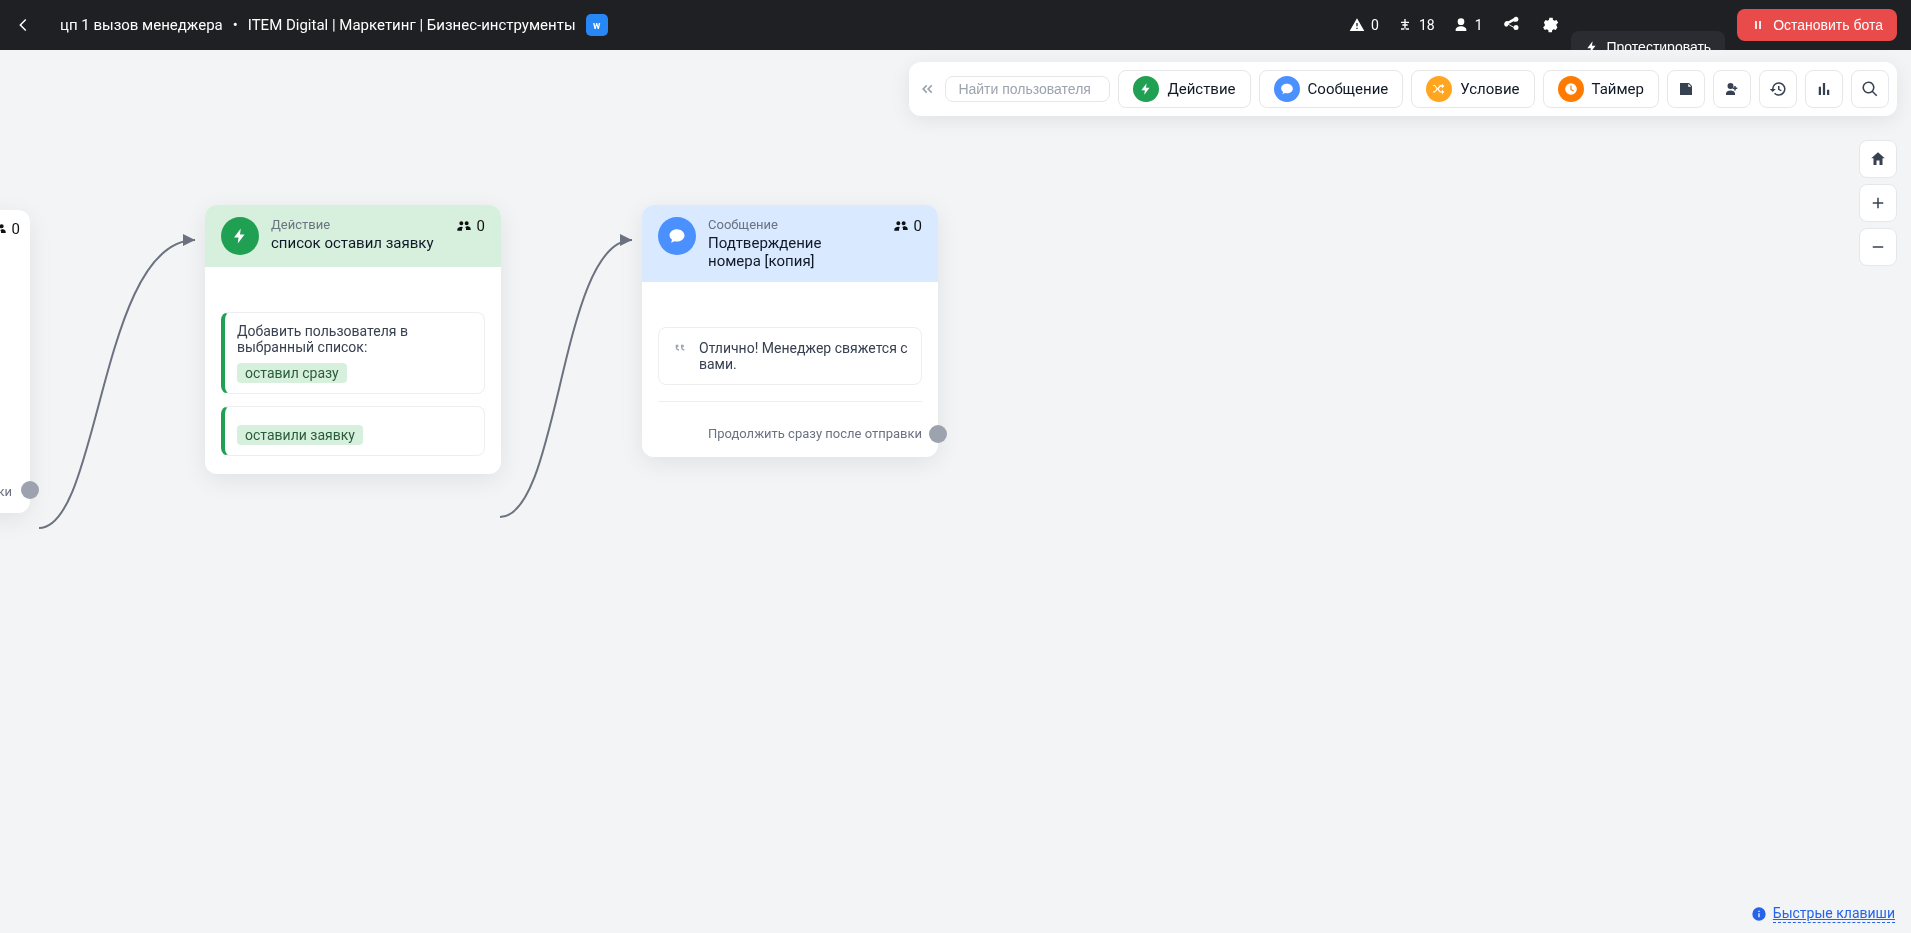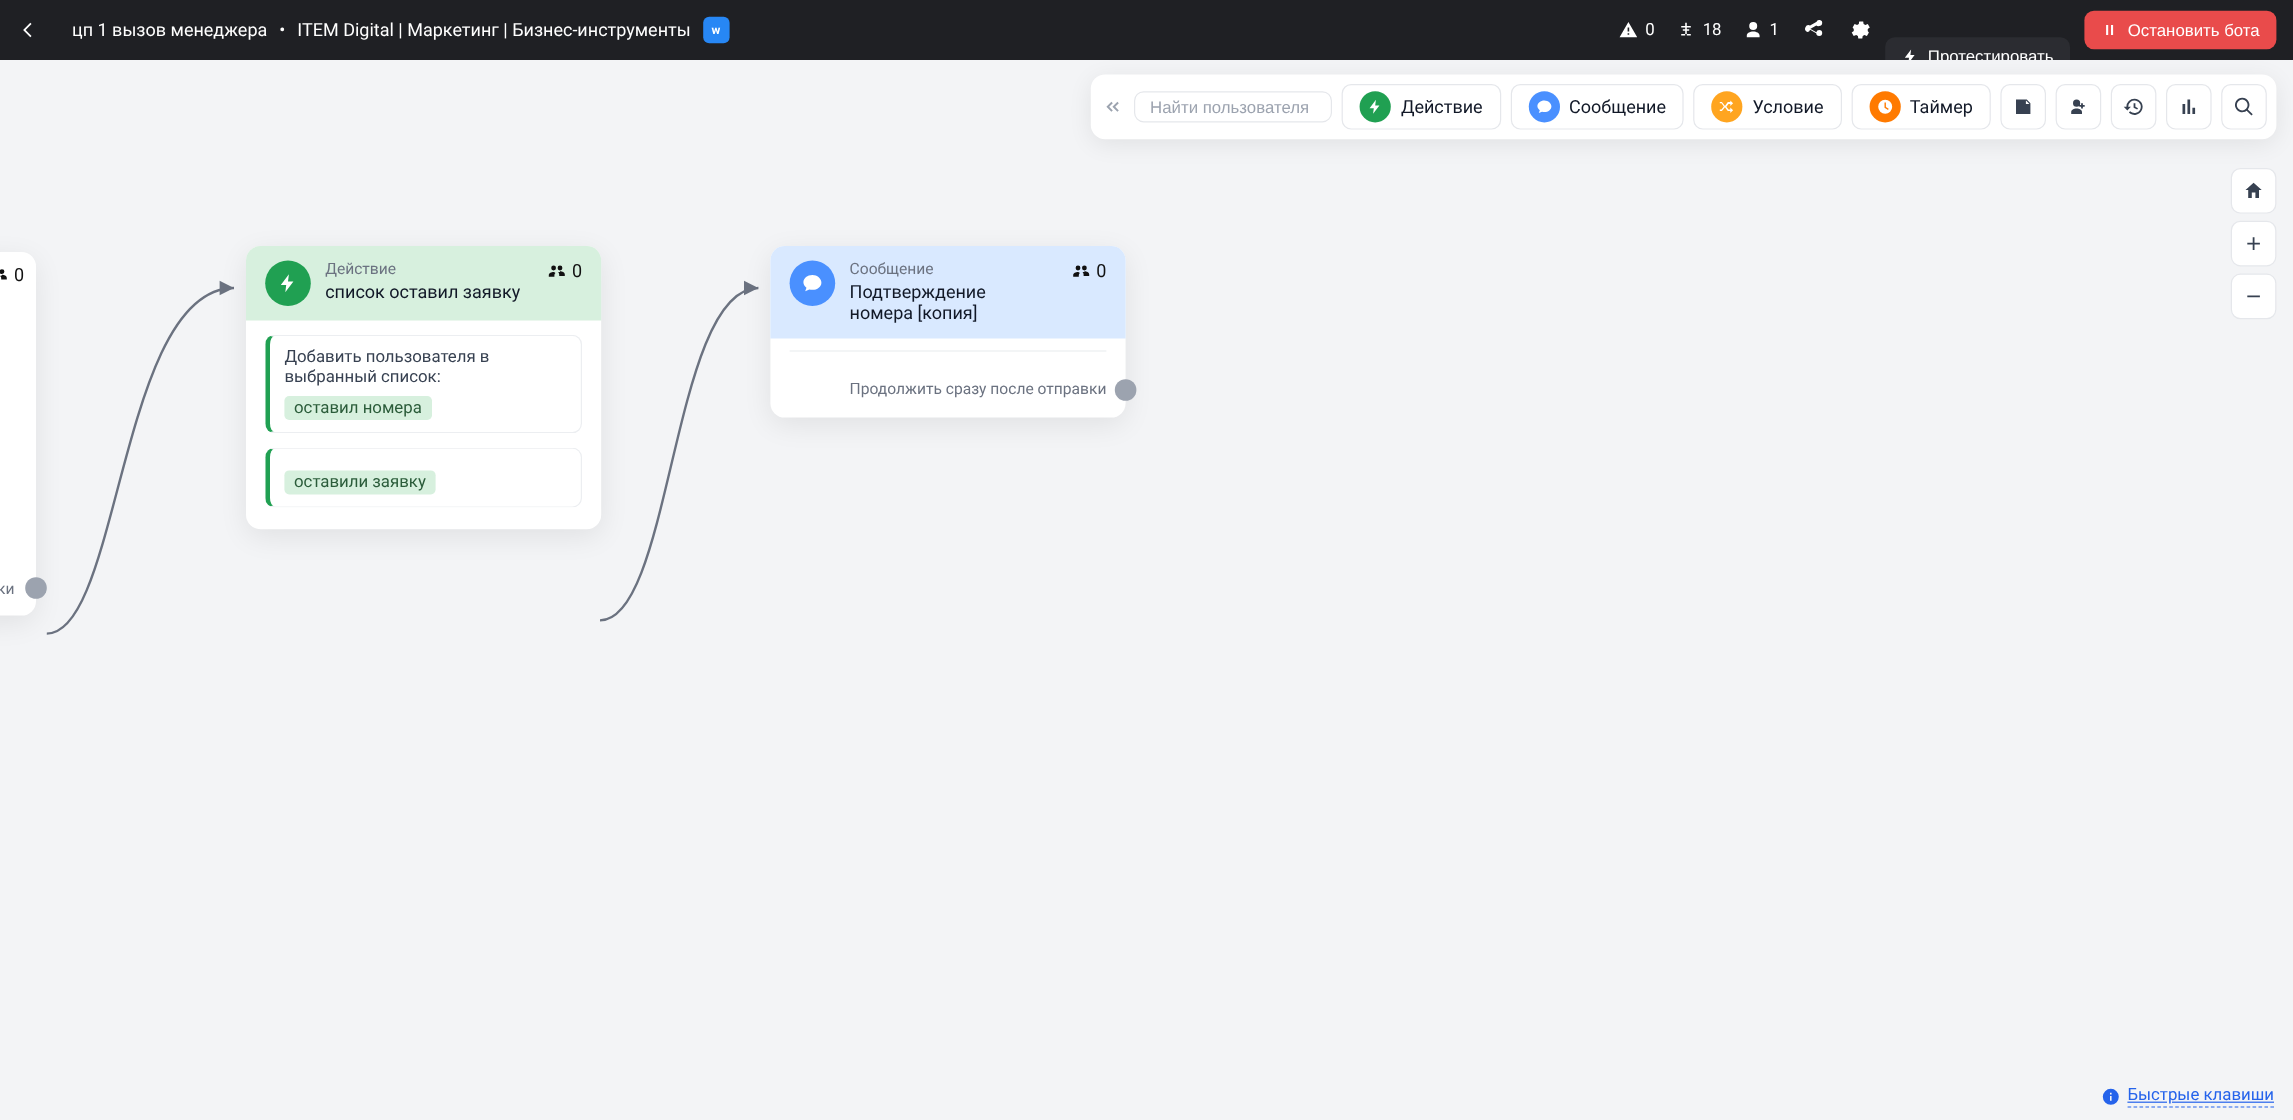--- a/index.html
+++ b/index.html
@@ -75,21 +75,21 @@
   .node-icon { width: 38px; height: 38px; border-radius: 50%; display:flex; align-items:center; justify-content:center; flex-shrink: 0;}
   .node-icon svg { width: 18px; height: 18px; fill: #fff; }
   .ni-green { background:#20a052;}
   .ni-blue { background:#4a90ff;}
   .node-head-text { flex:1; }
   .node-type { font-size: 13px; color: #6b7280; }
   .node-title { font-size: 15px; color: #111827; margin-top: 2px; }
   .node-count { display:flex; align-items:center; gap:5px; font-size:15px; color:#111; margin-left:6px; }
   .node-count svg { width:16px; height:16px; fill:#111; }
 
-  .node-body { padding: 12px 16px 6px; }
+  .node-body { padding: 12px 16px 6px; margin-top: 33px; }
   .task {
     border: 1px solid #eceef1; border-left: 4px solid #20a052; border-radius: 8px;
     padding: 10px 12px; margin-bottom: 12px; font-size: 14px; color:#374151;
   }
   .task .tag { display:inline-block; background:#d7f0de; color:#2b5c3a; border-radius:4px; padding:2px 8px; margin-top:8px; font-size:14px;}
   .msg {
     border: 1px solid #eceef1; border-radius: 8px; padding: 12px 12px 12px 40px;
     position: relative; font-size: 14px; color:#374151;
   }
   .msg .quote-ic { position:absolute; left:12px; top:12px; width:16px; height:16px; fill:#9ca3af; }
@@ -276,21 +276,21 @@
       <div class="node-count">
         <svg viewBox="0 0 24 24">
             <path d="M8 11a3 3 0 1 0-3-3 3 3 0 0 0 3 3zm8 0a3 3 0 1 0-3-3 3 3 0 0 0 3 3zM8 13c-2.7 0-6 1.3-6 4v2h7v-2c0-1 .4-2 1.3-2.8C9.5 13.4 8.7 13 8 13zm8 0c-.7 0-1.5.1-2.3.4.9.8 1.3 1.8 1.3 2.6v2h7v-2c0-2.7-3.3-4-6-4z"></path>
           </svg>
         <span>0</span>
       </div>
     </div>
     <div class="node-body">
       <div class="task">
         <div>Добавить пользователя в выбранный список:</div>
-        <span class="tag">оставил номера</span>
+        <span class="tag">оставил сразу</span>
       </div>
       <div class="task">
         <span class="tag">оставили заявку</span>
       </div>
     </div>
   </div>
 
   <div class="node" style="left:642px; top:155px;">
     <div class="node-head head-blue">
       <div class="node-icon ni-blue">
@@ -300,20 +300,28 @@
       </div>
       <div class="node-head-text">
         <div class="node-type">Сообщение</div>
         <div class="node-title">Подтверждение номера [копия]</div>
       </div>
       <div class="node-count">
         <svg viewBox="0 0 24 24">
             <path d="M8 11a3 3 0 1 0-3-3 3 3 0 0 0 3 3zm8 0a3 3 0 1 0-3-3 3 3 0 0 0 3 3zM8 13c-2.7 0-6 1.3-6 4v2h7v-2c0-1 .4-2 1.3-2.8C9.5 13.4 8.7 13 8 13zm8 0c-.7 0-1.5.1-2.3.4.9.8 1.3 1.8 1.3 2.6v2h7v-2c0-2.7-3.3-4-6-4z"></path>
           </svg>
         <span>0</span>
+      </div>
+    </div>
+    <div class="node-body">
+      <div class="msg">
+        <svg class="quote-ic" viewBox="0 0 24 24">
+            <path d="M7 7h4v4H9c0 2 1 3 3 3v2c-3 0-5-2-5-5zm8 0h4v4h-2c0 2 1 3 3 3v2c-3 0-5-2-5-5z"></path>
+          </svg>
+        <span>Отлично! Менеджер свяжется с вами.</span>
       </div>
     </div>
     <div class="node-foot">
       <div class="node-foot-row">
         <span>Продолжить сразу после отправки</span>
         <div class="port"></div>
       </div>
     </div>
   </div>
 

